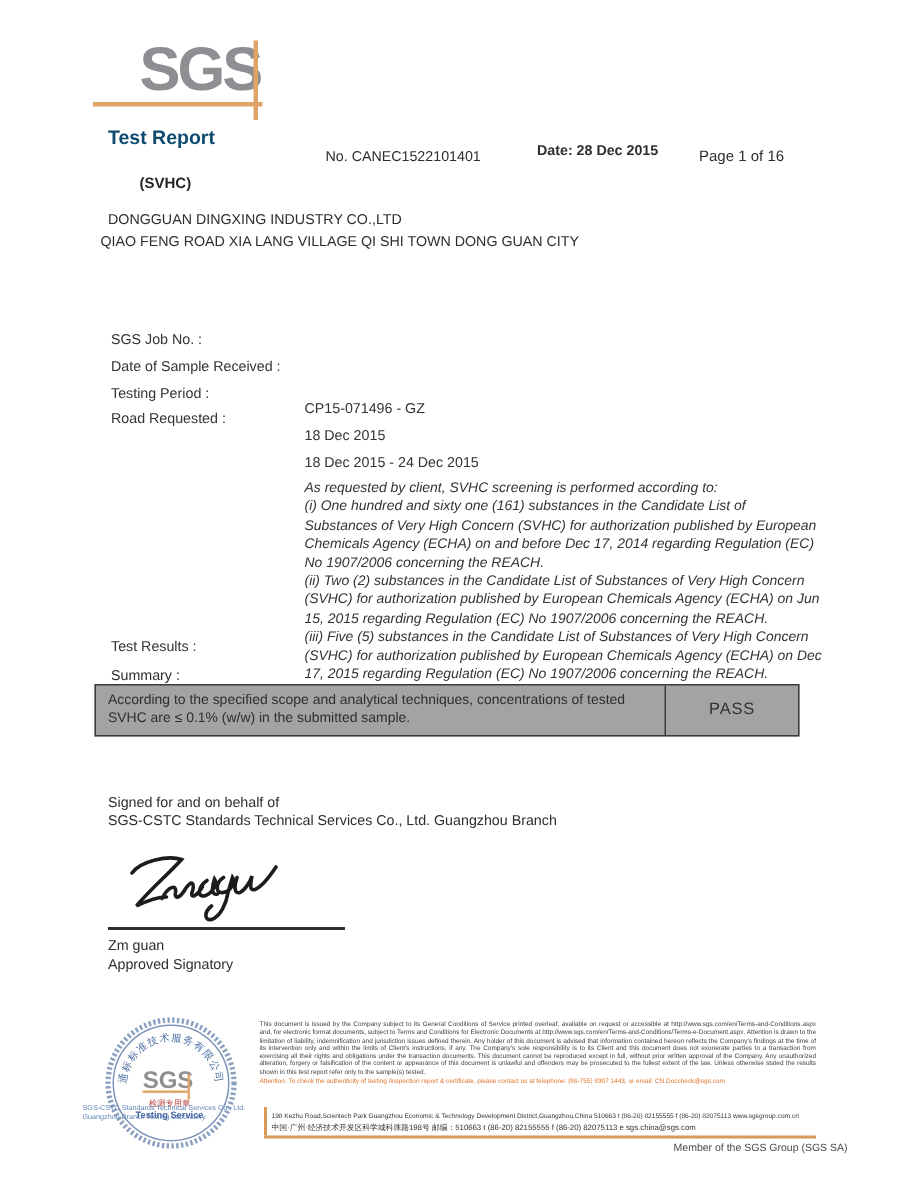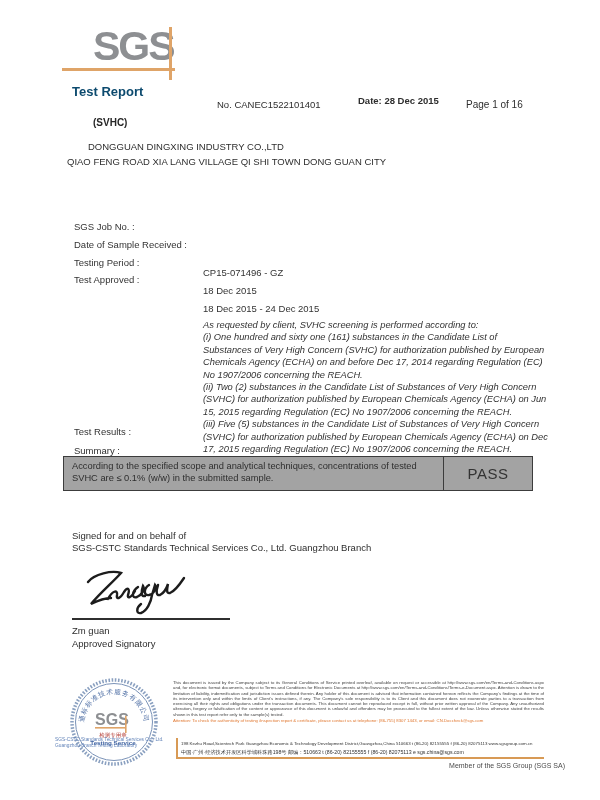--- a/index.html
+++ b/index.html
@@ -12,32 +12,32 @@
   .sgs-logo{left:93px;top:26px;font-size:41px;font-weight:bold;letter-spacing:-2px;color:#8d8f92;line-height:1;}
   .logo-hline{left:62px;top:68px;width:113px;height:3px;background:#dfa468;}
   .logo-vline{left:169px;top:27px;width:3px;height:53px;background:#dfa468;}
   
   .h-title{left:72px;top:84px;font-size:13px;font-weight:bold;color:#0c4a6e;}
   .h-title2{left:72px;top:117px;font-size:10px;font-weight:bold;color:#262626;margin-left:21px;}
   .h-no{left:217px;top:99px;font-size:9.5px;}
   .h-date{left:358px;top:95px;font-size:9.5px;font-weight:bold;}
   .h-page{left:466px;top:99px;font-size:10px;}
   
-  .client1{left:88px;top:141px;font-size:9.5px;}
+  .client1{left:72px;top:141px;font-size:9.5px;}
   .client2{left:67px;top:156px;font-size:9.5px;text-align:center;}
   .sample{left:72px;top:203px;font-size:9.5px;}
   
   .lbl{position:absolute;left:74px;font-size:9.5px;color:#333;}
   .val{position:absolute;left:203px;font-size:9.5px;color:#333;margin-top:46px;}
   .multi{width:345px;white-space:pre-line;font-size:9.3px;line-height:12.4px;font-style:italic;}
   
   .sum-lbl{left:74px;top:445px;font-size:9.5px;}
   .sum-box{left:63px;top:456px;width:468px;display:flex;border:1.5px solid #3c3c3c;background:#a3a3a3;}
   .sum-text{flex:1;padding:4px 8px 5px 8px;font-size:9.3px;line-height:11.8px;}
-  .sum-pass{width:88px;border-left:1.5px solid #3c3c3c;display:flex;align-items:center;justify-content:center;font-size:15px;letter-spacing:.5px;color:#333;}
+  .sum-pass{width:88px;border-left:1.5px solid #3c3c3c;display:flex;align-items:center;justify-content:center;font-size:11px;letter-spacing:.5px;color:#333;}
   
   .signed1{left:72px;top:530px;font-size:9.5px;}
   .signed2{left:72px;top:542px;font-size:9.5px;}
   .sig-svg{left:76px;top:562px;}
   .sig-line{left:72px;top:618px;width:158px;height:2px;background:#2f2f2f;}
   .sig-name{left:72px;top:625px;font-size:9.5px;}
   .sig-role{left:72px;top:638px;font-size:9.5px;}
   
   .seal{left:68px;top:676px;}
   .seal-co{left:55px;top:737px;width:125px;font-size:4.8px;line-height:6.4px;color:#6283b8;}
@@ -74,21 +74,21 @@
   </div>
   <div>
     <div class="lbl" style="top:239px">Date of Sample Received :</div>
     <div class="val" style="top:239px">18 Dec 2015</div>
   </div>
   <div>
     <div class="lbl" style="top:257px">Testing Period :</div>
     <div class="val" style="top:257px">18 Dec 2015 - 24 Dec 2015</div>
   </div>
   <div>
-    <div class="lbl" style="top:274px">Test Approved :</div>
+    <div class="lbl" style="top:274px">Road Requested :</div>
     <div class="val multi" style="top:273px">As requested by client, SVHC screening is performed according to:
 (i) One hundred and sixty one (161) substances in the Candidate List of Substances of Very High Concern (SVHC) for authorization published by European Chemicals Agency (ECHA) on and before Dec 17, 2014 regarding Regulation (EC) No 1907/2006 concerning the REACH.
 (ii) Two (2) substances in the Candidate List of Substances of Very High Concern (SVHC) for authorization published by European Chemicals Agency (ECHA) on Jun 15, 2015 regarding Regulation (EC) No 1907/2006 concerning the REACH.
 (iii) Five (5) substances in the Candidate List of Substances of Very High Concern (SVHC) for authorization published by European Chemicals Agency (ECHA) on Dec 17, 2015 regarding Regulation (EC) No 1907/2006 concerning the REACH.</div>
   </div>
   <div>
     <div class="lbl" style="top:426px">Test Results :</div>
     <div class="val" style="top:426px">Please refer to next page(s).</div>
   </div>
 

